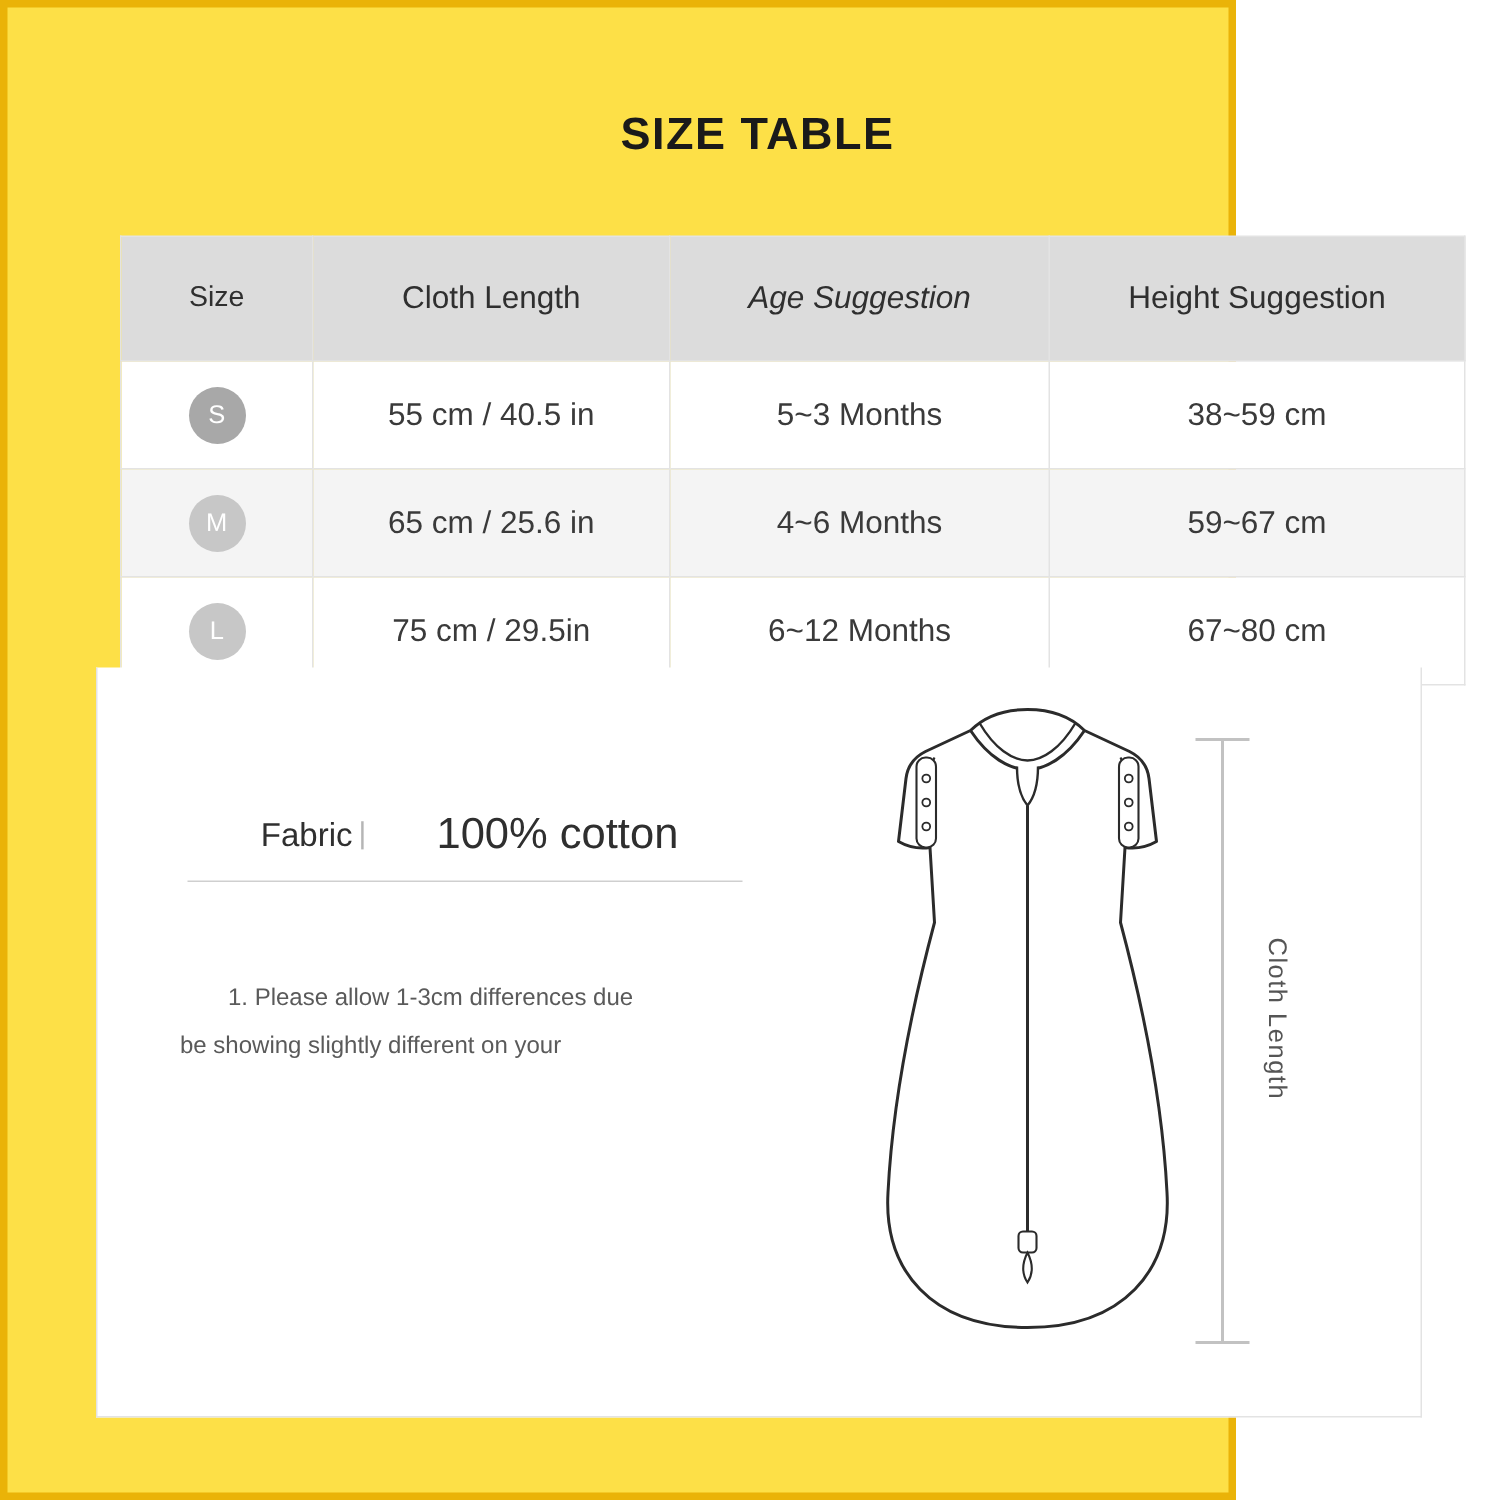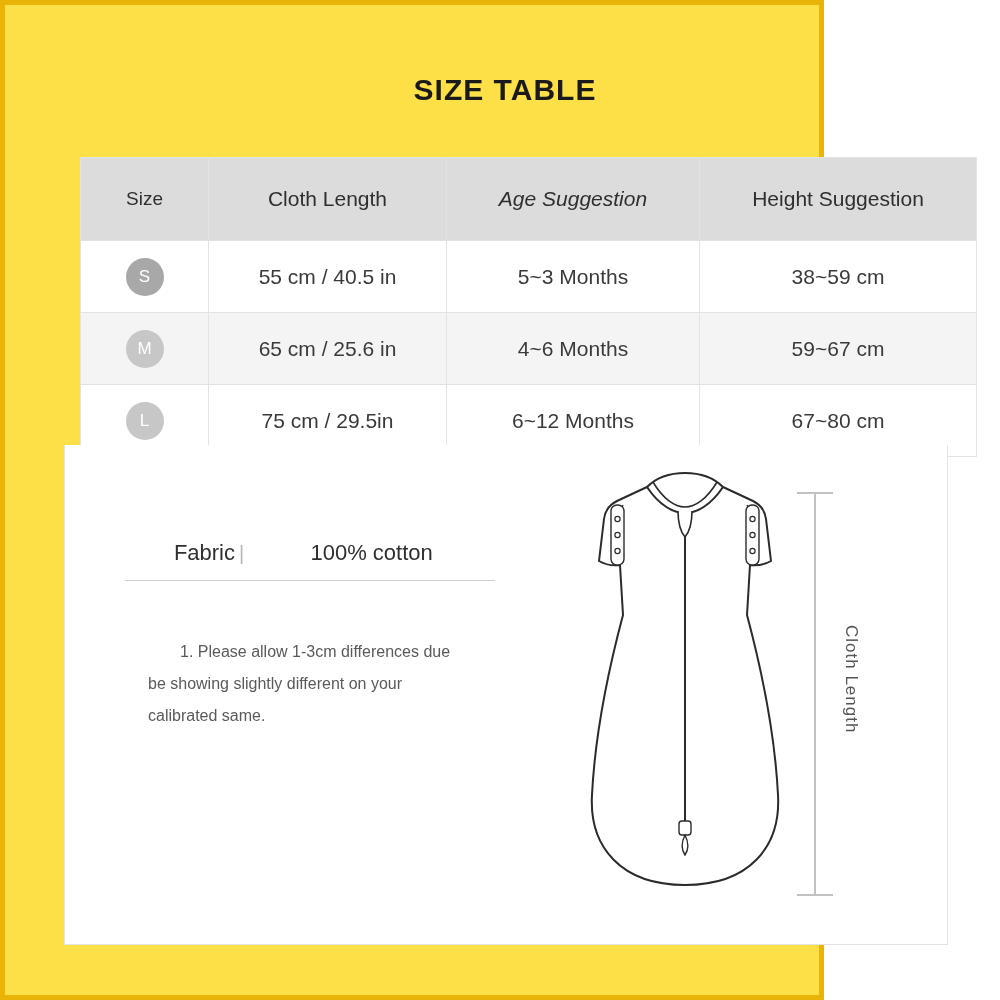--- a/index.html
+++ b/index.html
@@ -104,31 +104,30 @@
     width: 370px;
     padding-bottom: 14px;
     border-bottom: 1px solid #cfcfcf;
     display: flex;
     align-items: center;
     font-size: 22px;
     color: #2f2f2f;
   }
   .fabric-label { width: 110px; text-align: right; }
   .fabric-sep { color: #b5b5b5; font-size: 20px; padding: 0 4px; }
-  .fabric-value { flex: 1; text-align: center; font-size: 22px; }
+  .fabric-value { flex: 1; text-align: center; font-size: 29px; }
 
   .notes {
     position: absolute;
-    top: 191px;
+    top: 205px;
     left: 55px;
     width: 400px;
     font-size: 16px;
     line-height: 32px;
     color: #5a5a5a;
-    margin-left: 28px;
   }
   .notes p { margin: 0; }
   .notes p.indent { text-indent: 32px; }
 
   
   .garment {
     position: absolute;
     top: 20px;
     left: 470px;
     width: 300px;
@@ -204,21 +203,20 @@
 
     <div class="fabric-row">
       <span class="fabric-label">Fabric</span>
       <span class="fabric-sep">|</span>
       <span class="fabric-value">100% cotton</span>
     </div>
 
     <div class="notes">
       <p class="indent">1. Please allow 1-3cm differences due</p>
       <p>be showing slightly different on your</p>
-      <p>calibrated same.</p>
     </div>
 
     <div class="garment">
       <svg width="300" height="440" viewBox="0 0 300 440" fill="none" xmlns="http://www.w3.org/2000/svg">
 
         <path d="M112 22 C122 12 134 8 150 8 C166 8 178 12 188 22
                  L218 36 C226 40 230 46 231 54
                  L236 96 C229 100 222 101 215 100
                  L212 150
                  C228 210 240 270 243 330

